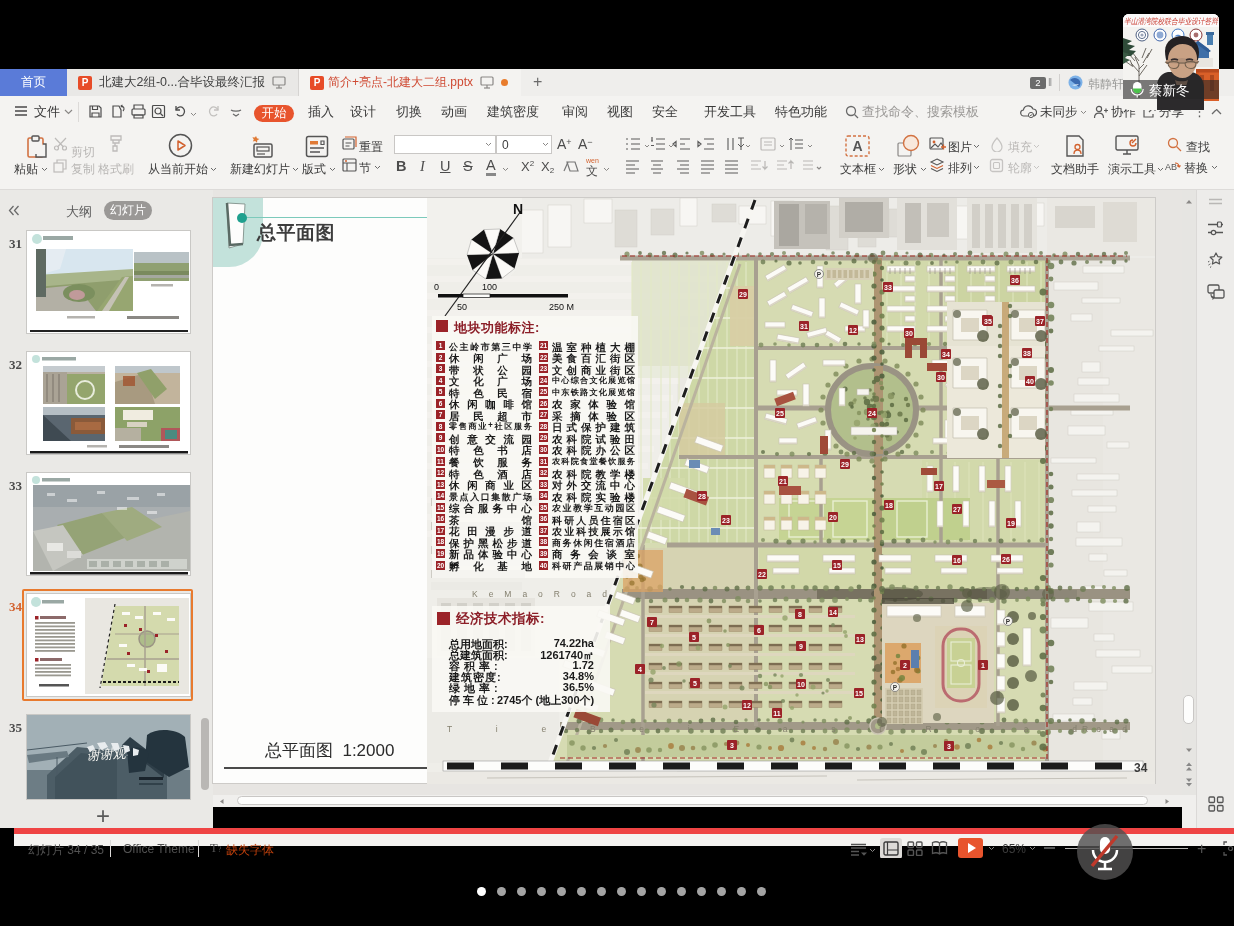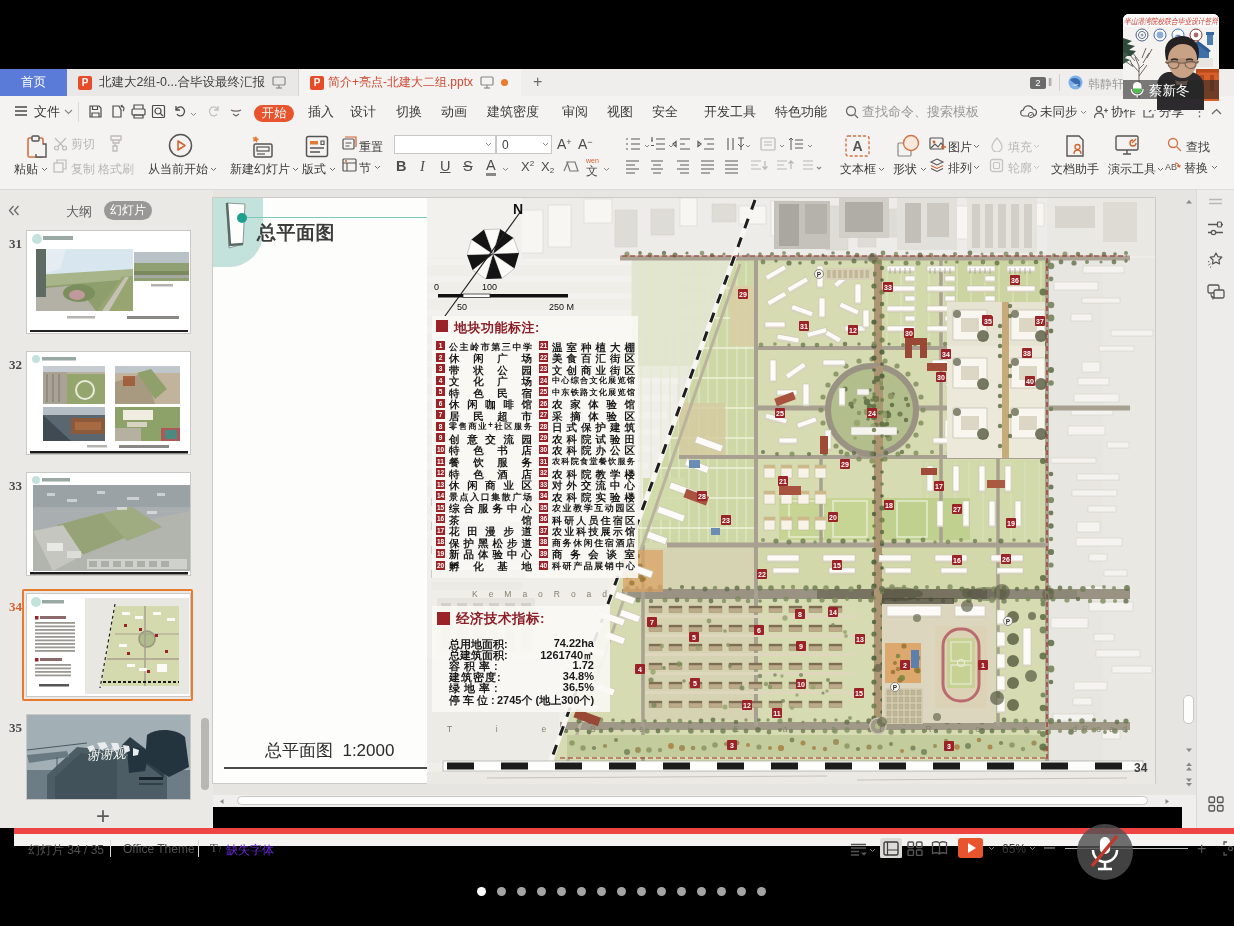--- a/index.html
+++ b/index.html
@@ -167,21 +167,21 @@
       </svg>
     <div class="rlabel" style="left:14px;top:33px;">粘贴</div>
       <svg class="abs" style="left:41px;top:39px;" width="7" height="5" viewBox="0 0 7 5">
         <path d="M1 1l2.5 2.5L6 1" fill="none" stroke="#6a6a6a" stroke-width="1"></path>
       </svg>
     <svg class="abs" style="left:53px;top:9px;" width="15" height="14" viewBox="0 0 15 14">
         <circle cx="3.5" cy="11" r="2" fill="none" stroke="#bdbbb9" stroke-width="1.2"></circle>
         <circle cx="11.5" cy="11" r="2" fill="none" stroke="#bdbbb9" stroke-width="1.2"></circle>
         <path d="M2 1l8.5 9M13 1L4.5 10" stroke="#bdbbb9" stroke-width="1.2"></path>
       </svg>
-    <div class="rlabel dis" style="left:71px;top:8px;">剪切</div>
+    <div class="rlabel dis" style="left:71px;top:16px;">剪切</div>
     <svg class="abs" style="left:53px;top:31px;" width="14" height="14" viewBox="0 0 14 14">
         <rect x="1" y="4" width="9" height="9" fill="none" stroke="#bdbbb9" stroke-width="1.2"></rect>
         <path d="M4 4V1h9v9h-3" fill="none" stroke="#bdbbb9" stroke-width="1.2"></path>
       </svg>
     <div class="rlabel dis" style="left:71px;top:33px;">复制</div>
     <svg class="abs" style="left:108px;top:7px;" width="16" height="17" viewBox="0 0 16 17">
         <path d="M3 1h10v4H3zM5 5v3h6V5M7 8v3" fill="none" stroke="#bdbbb9" stroke-width="1.3"></path>
         <path d="M5 11h4v5H5z" fill="none" stroke="#bdbbb9" stroke-width="1.3"></path>
       </svg>
     <div class="rlabel dis" style="left:98px;top:33px;font-family:Liberation Mono, monospace;">格式刷</div>
@@ -2858,21 +2858,21 @@
         <path d="M1.5 2.5h6M2 5l2.5 2.5L7 5" fill="none" stroke="#777" stroke-width="1.1"></path>
       </svg>
   </div>
   <div class="abs" style="left:1182px;top:795px;width:14px;height:33px;background:#f0efed;"></div>
   <div id="statusbar">
     <div class="abs" style="left:14px;top:8px;font-size:12px;color:#525252;">幻灯片 34 / 35</div>
     <div class="abs" style="left:96px;top:6px;width:1px;height:17px;background:#dcdad8;"></div>
     <div class="abs" style="left:109px;top:8px;font-size:12px;color:#525252;">Office Theme</div>
     <div class="abs" style="left:184px;top:6px;width:1px;height:17px;background:#dcdad8;"></div>
     <div class="abs" style="left:196px;top:7px;font-size:12.5px;color:#525252;font-family:'Liberation Serif',serif;">T<span style="font-size:8px;">?</span></div>
-    <div class="abs" style="left:212px;top:8px;font-size:12px;color:#6d28d9;">缺失字体</div>
+    <div class="abs" style="left:212px;top:8px;font-size:12px;color:#c2410c;">缺失字体</div>
     <svg class="abs" style="left:836px;top:9px;" width="17" height="13" viewBox="0 0 17 13">
         <path d="M1 1.5h15M1 5h15M1 8.5h8M1 12h8" stroke="#555" stroke-width="1.4"></path>
         <path d="M11 9.5h6l-3 3.2z" fill="#555"></path>
       </svg>
     <svg class="abs" style="left:855px;top:14px;" width="7" height="5" viewBox="0 0 7 5">
         <path d="M1 1l2.5 2.5L6 1" fill="none" stroke="#8a8886" stroke-width="1"></path>
       </svg>
     <div class="abs" style="left:866px;top:4px;width:22px;height:21px;background:#dddbd8;border-radius:3px;"></div>
     <svg class="abs" style="left:869px;top:7px;" width="16" height="15" viewBox="0 0 16 15">
         <rect x="1" y="1" width="14" height="13" rx="1.5" fill="none" stroke="#3c3c3c" stroke-width="1.4"></rect>

